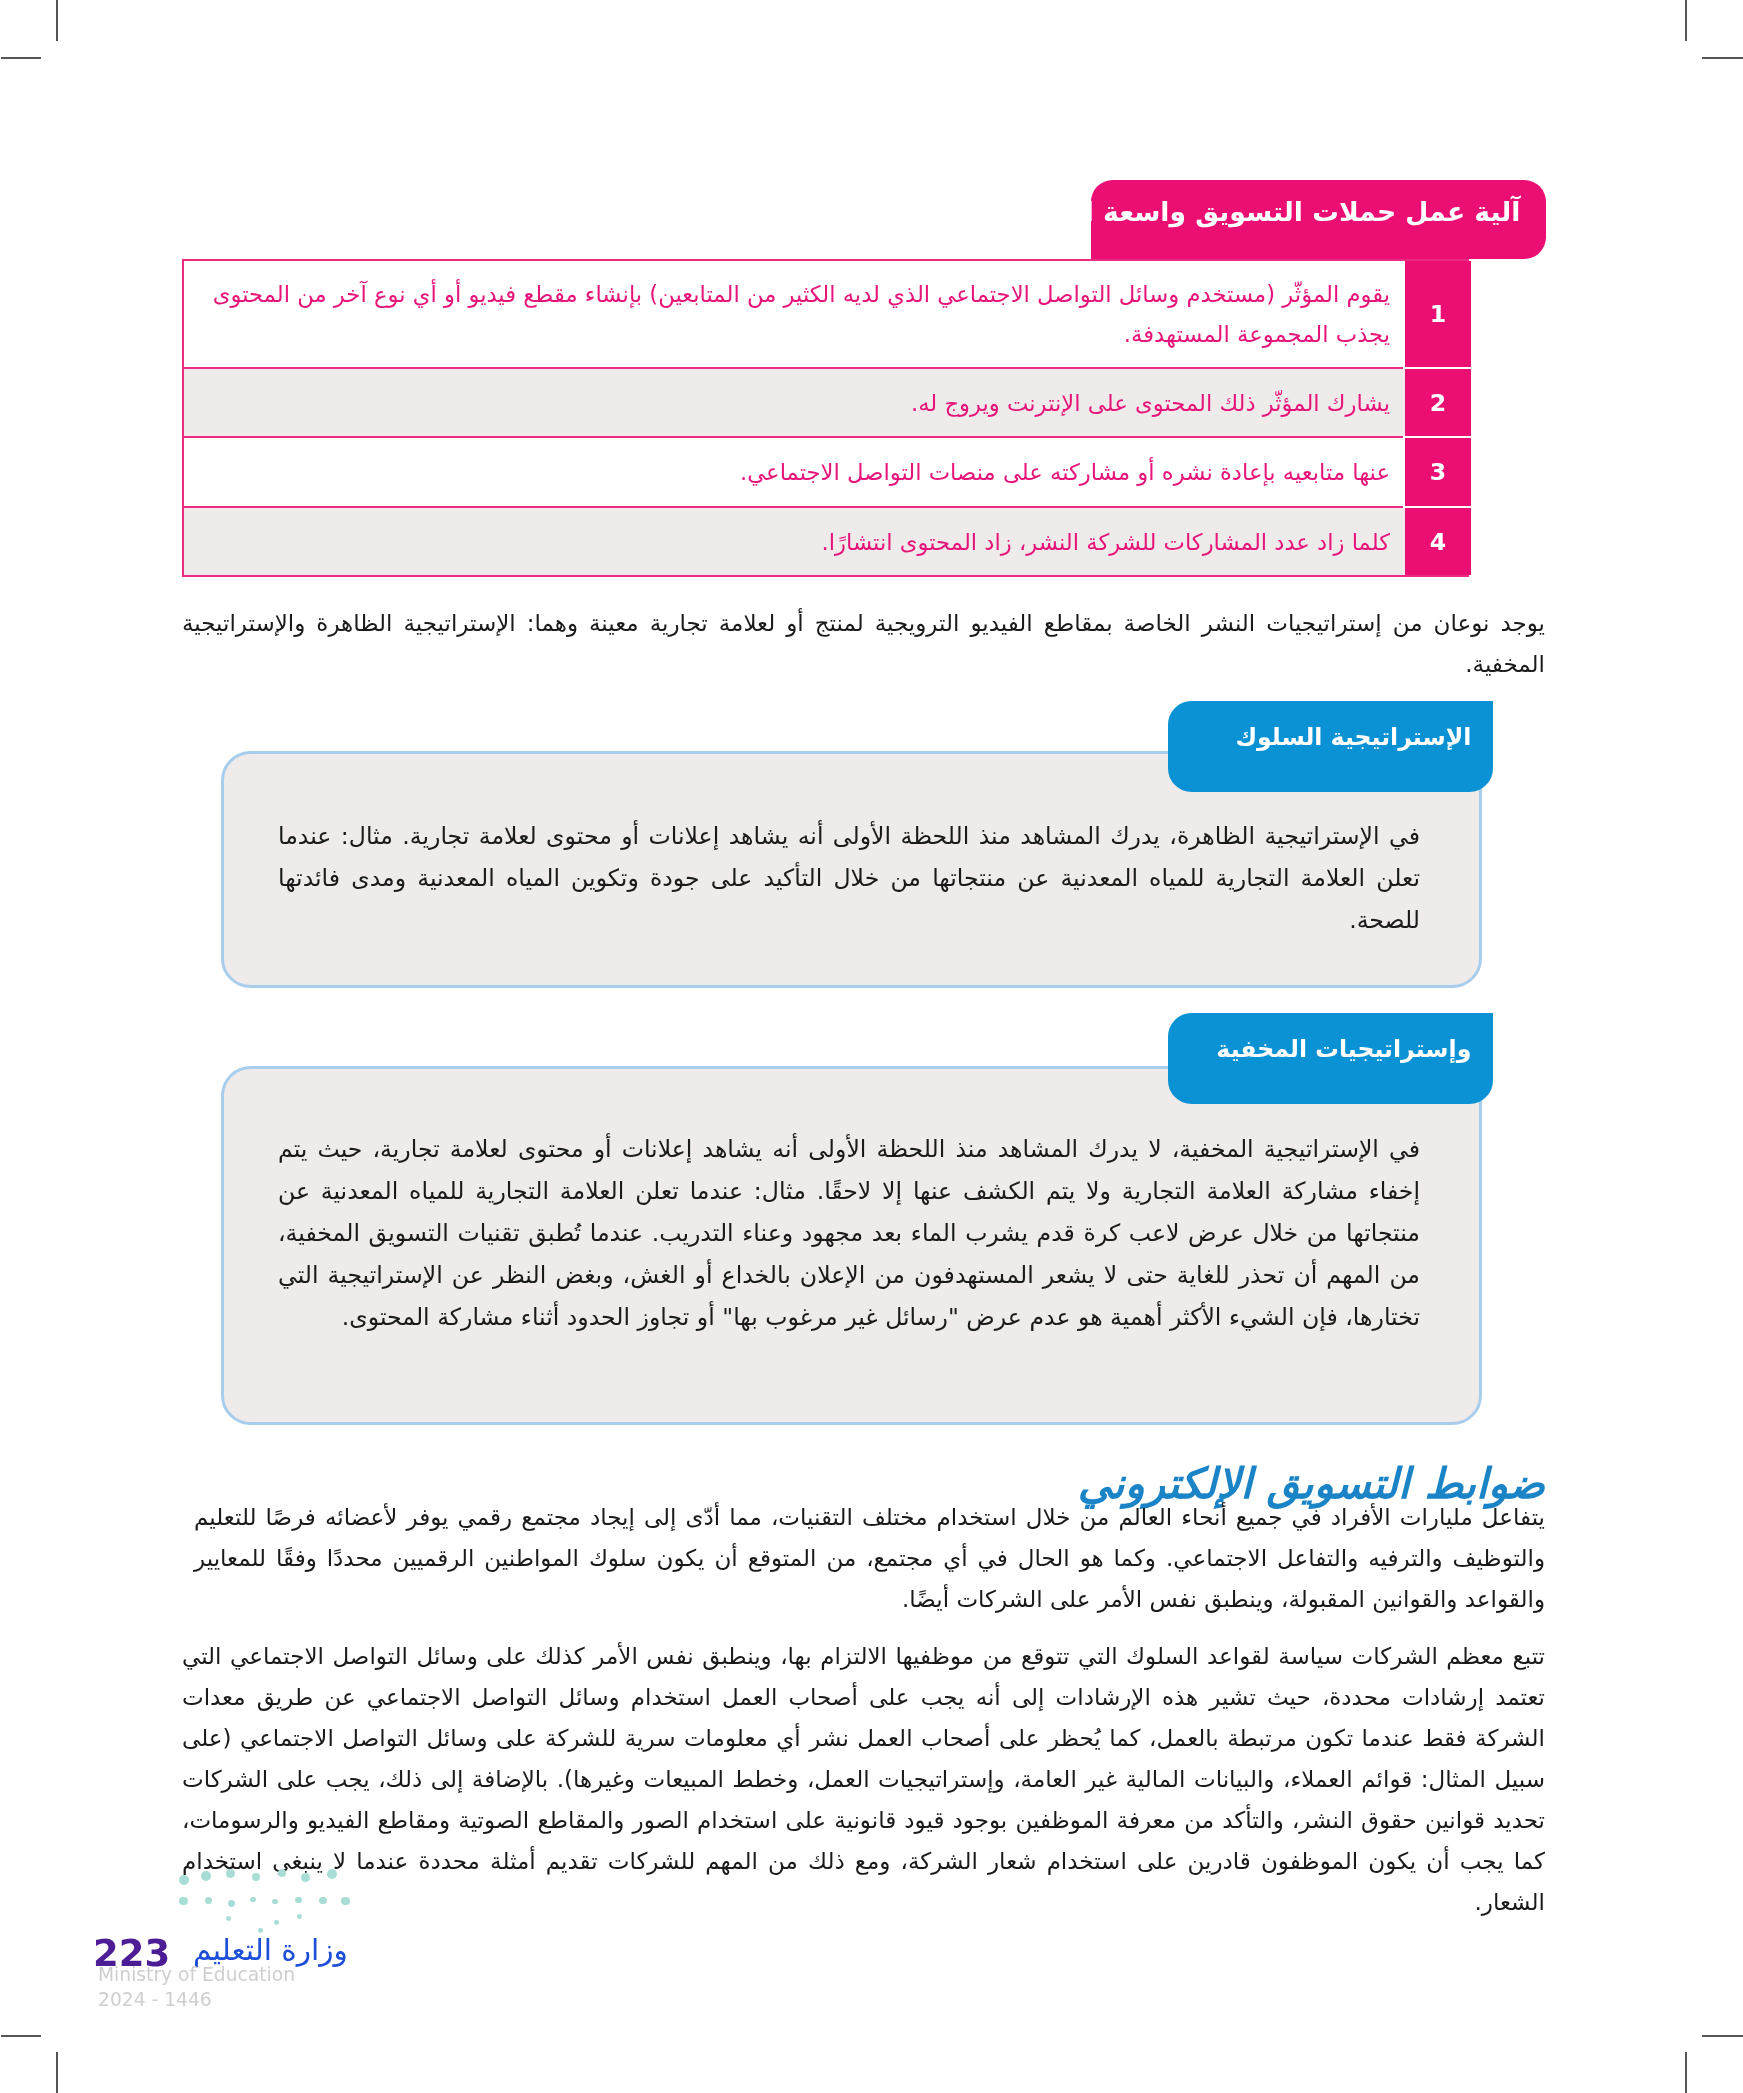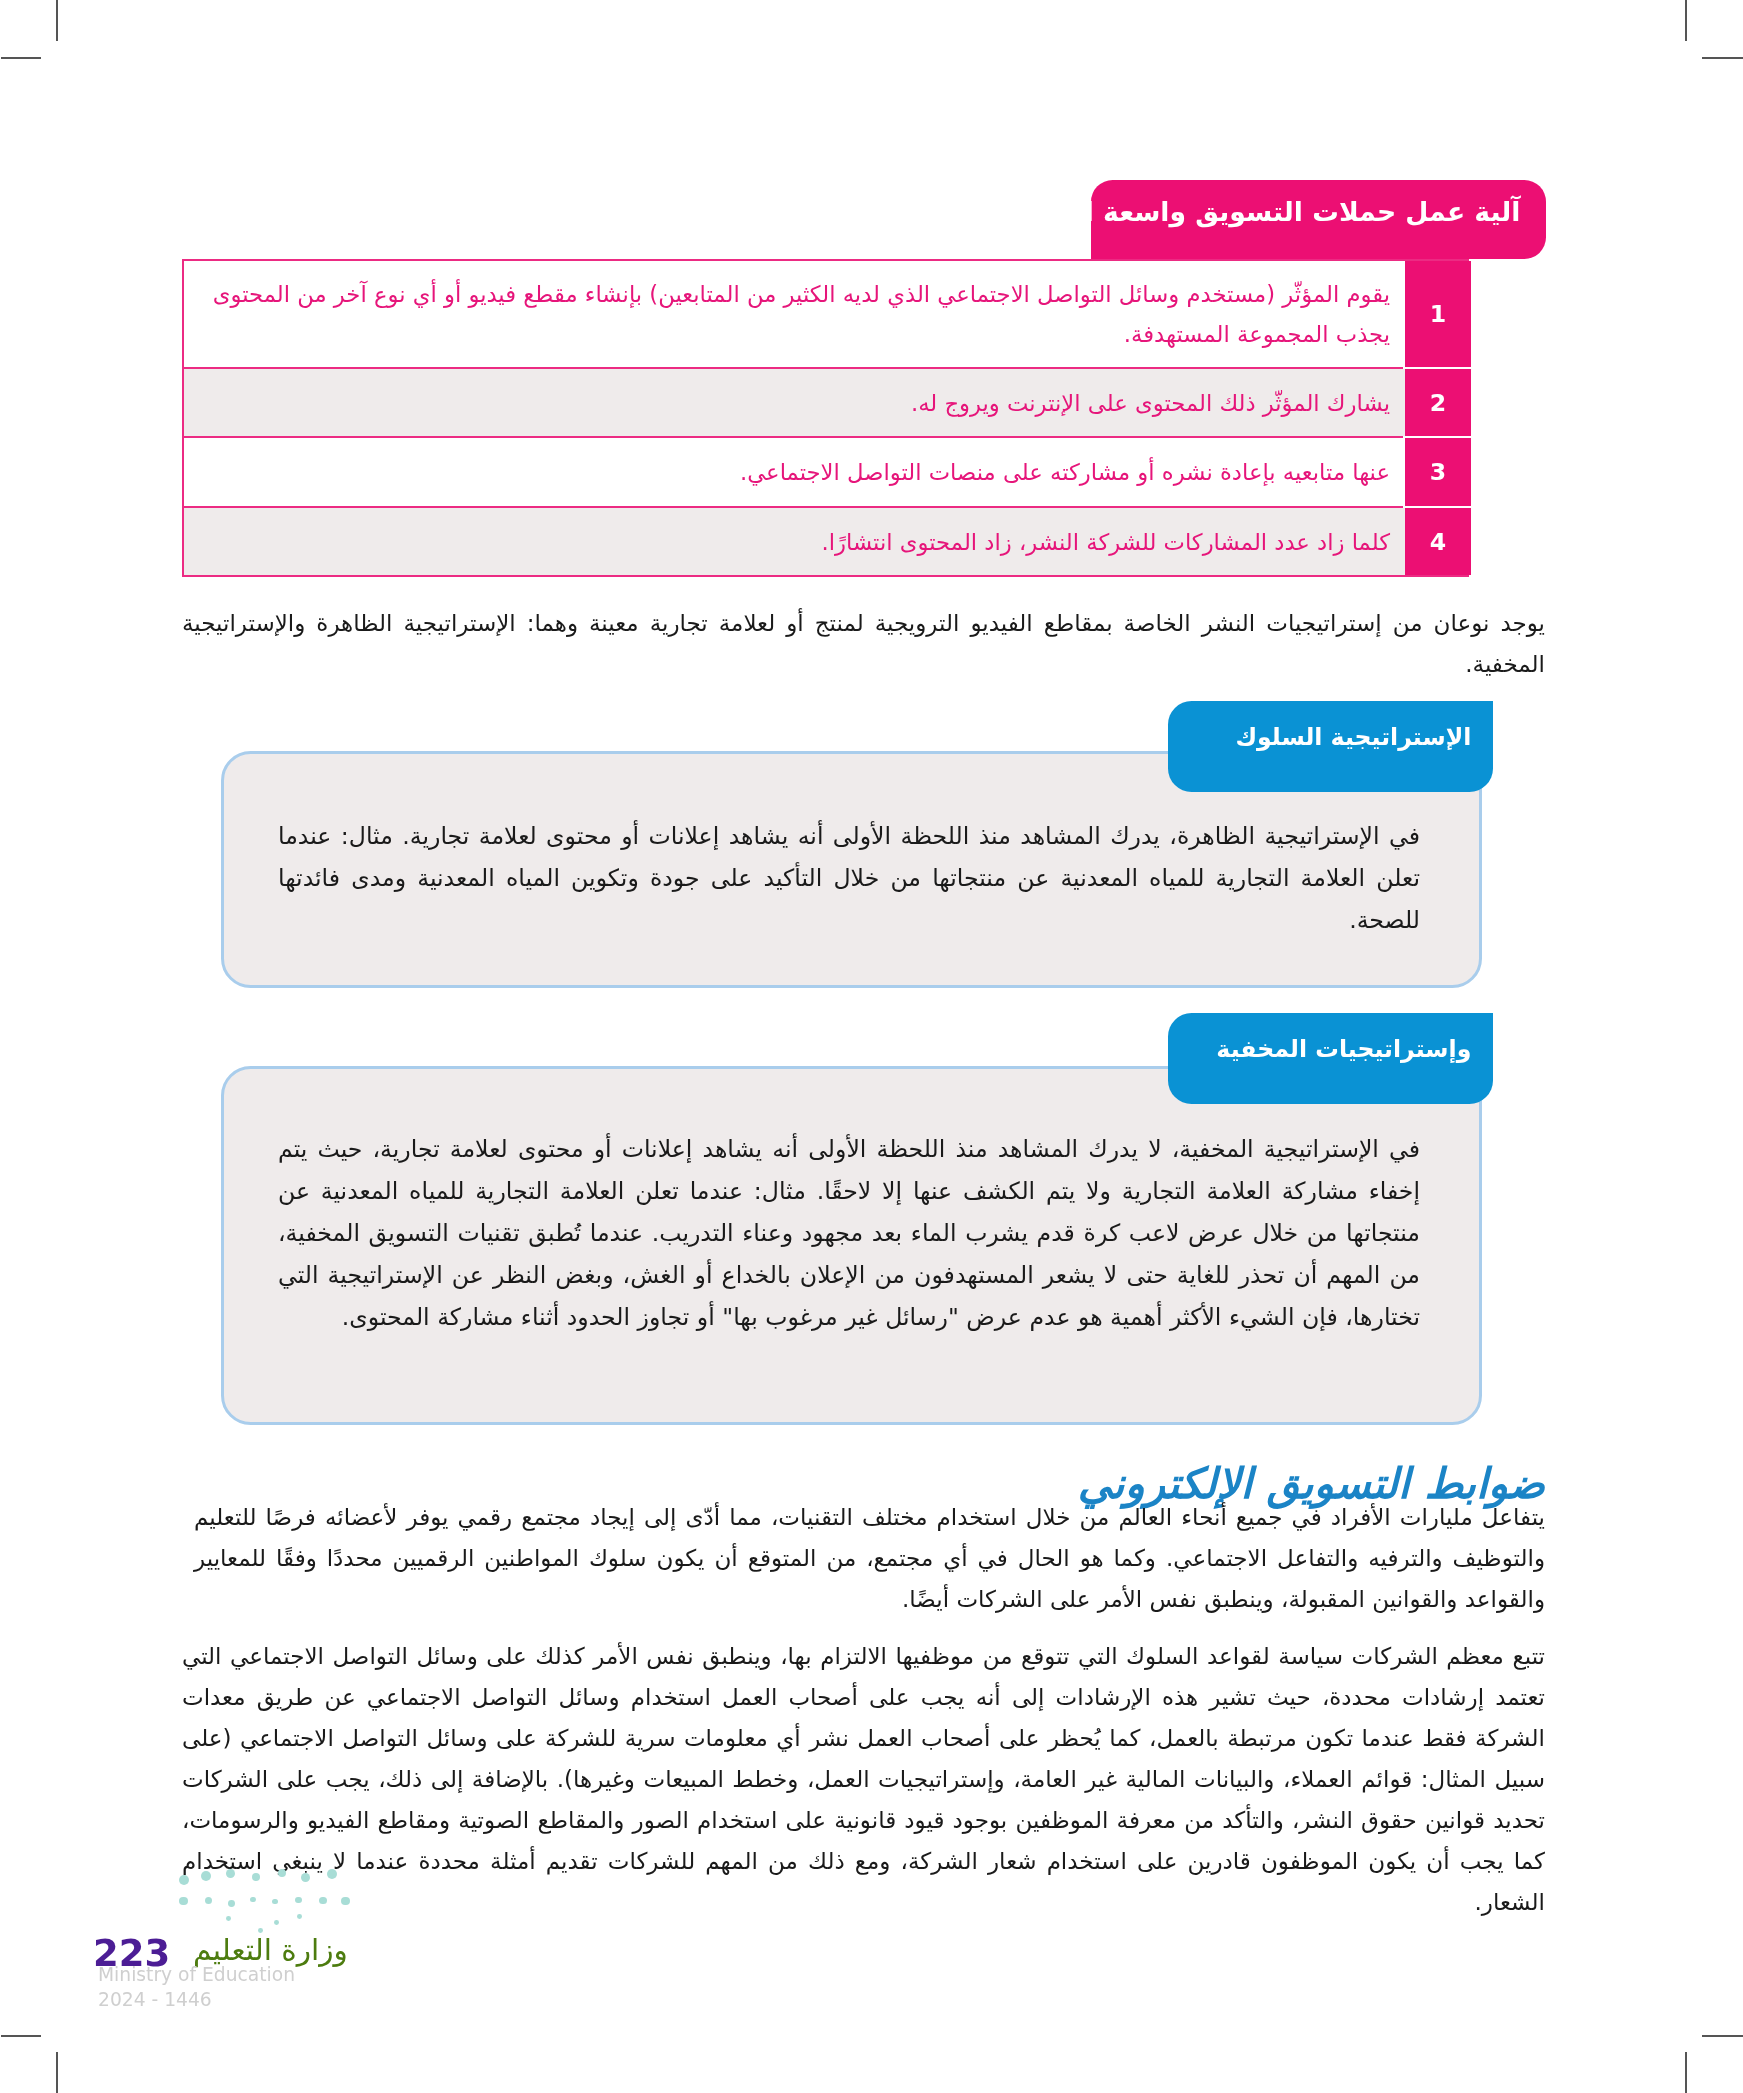--- a/index.html
+++ b/index.html
@@ -64,21 +64,21 @@
   }
 
   
   .logo-dots { position: absolute; left: 179px; top: 1867px; width: 177px; height: 69px; }
   .logo-dots span { position: absolute; border-radius: 50%; background: #a8ddd6; }
   .page-num {
     position: absolute; left: 93px; top: 1932px; font-size: 37px; font-weight: bold; color: #4c1d95;
     font-family: "DejaVu Sans", sans-serif;
   }
   .ministry-ar {
-    position: absolute; left: 193px; top: 1933px; font-size: 29.6px; color: #4d7c0f; white-space: nowrap;
+    position: absolute; left: 193px; top: 1933px; font-size: 29.6px; color: #1d4ed8; white-space: nowrap;
   }
   .ministry-en {
     position: absolute; left: 98px; top: 1964px; font-size: 18.7px; color: #cfcfcf; white-space: nowrap; direction: ltr;
     font-family: "DejaVu Sans", sans-serif;
   }
   .ministry-year {
     position: absolute; left: 98px; top: 1989px; font-size: 18.7px; color: #cfcfcf; white-space: nowrap; direction: ltr;
     font-family: "DejaVu Sans", sans-serif;
   }
 </style>

